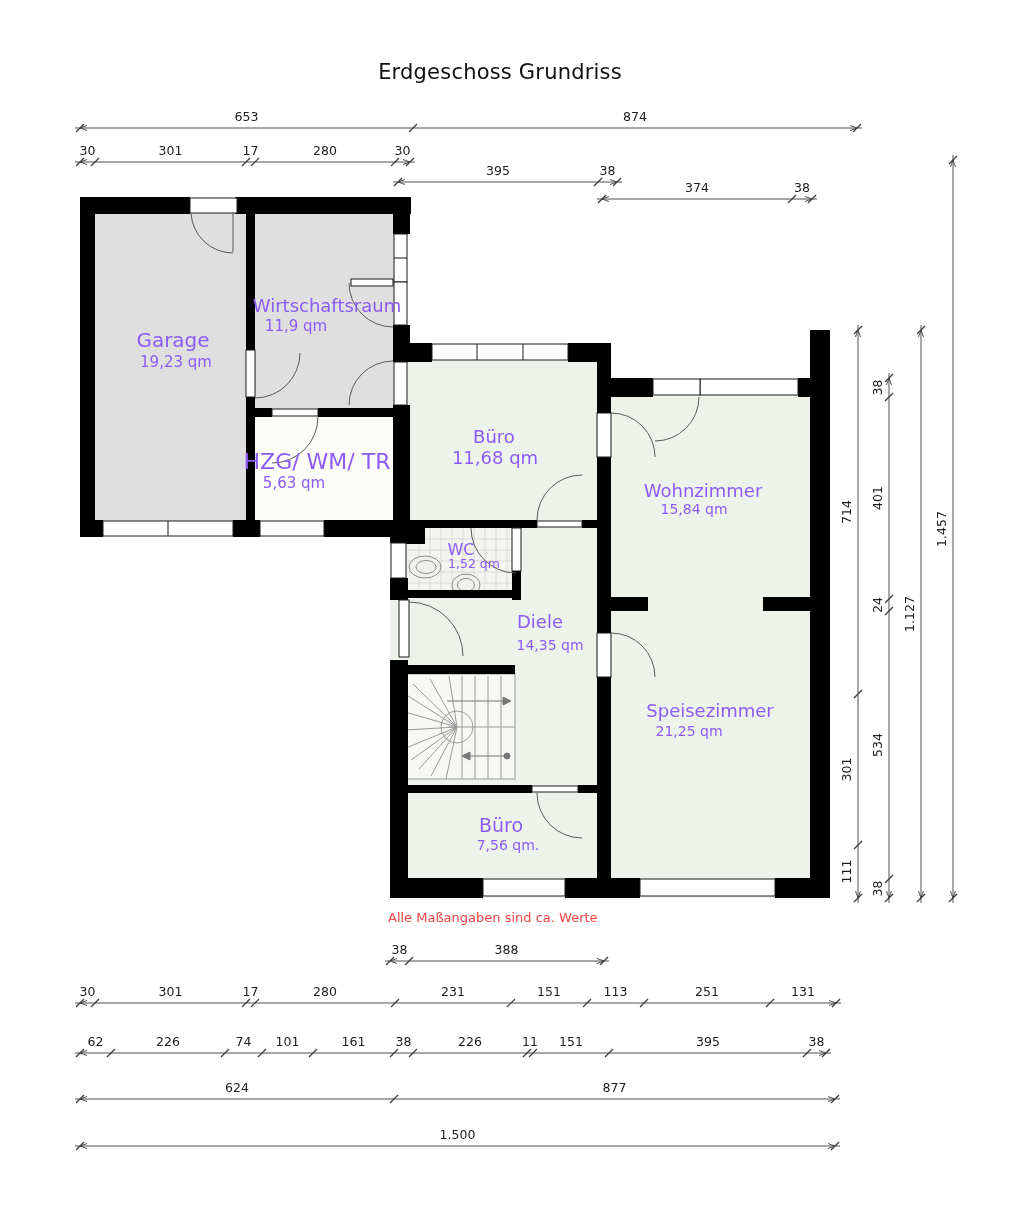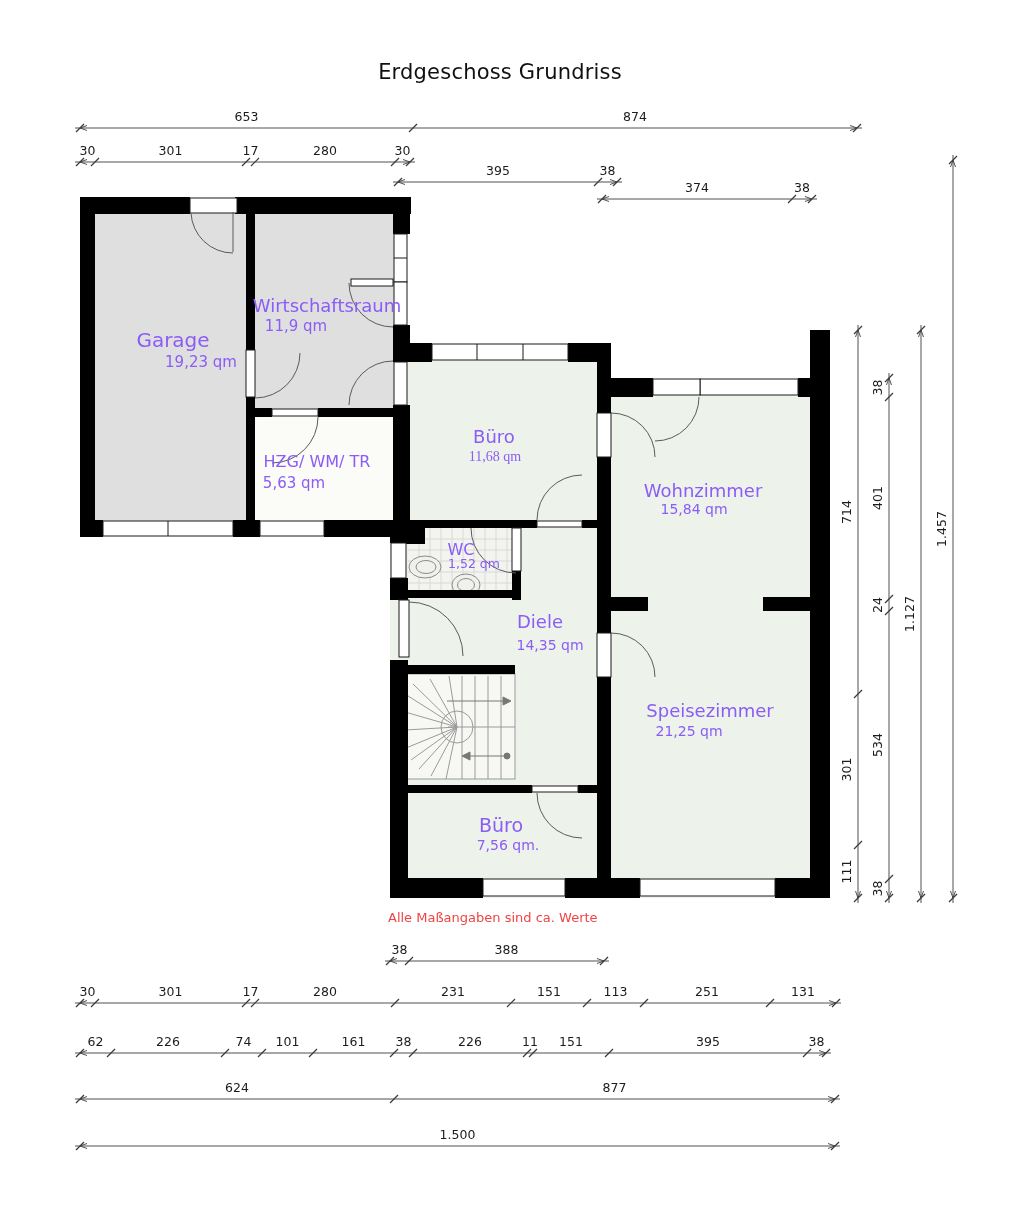--- a/index.html
+++ b/index.html
@@ -322,27 +322,27 @@
       <line x1="949" y1="164" x2="957" y2="156" stroke="#3c3c3c" stroke-width="1.2"></line>
       <line x1="949" y1="902" x2="957" y2="894" stroke="#3c3c3c" stroke-width="1.2"></line>
       <path d="M950.5,167 L953,160 L955.5,167" stroke="#3c3c3c" fill="none" stroke-width="0.9"></path>
       <path d="M950.5,891 L953,898 L955.5,891" stroke="#3c3c3c" fill="none" stroke-width="0.9"></path>
       <text x="946" y="529" text-anchor="middle" class="dimtxt" transform="rotate(-90 946 529)">1.457</text>
     </g>
 </svg>
 
 <div id="room-labels">
     <div class="room-label room-name" style="left: 173px; top: 340px; font-size: 20px;">Garage</div>
-    <div class="room-label room-area" style="left: 176px; top: 362px; font-size: 15px; margin-left: 25px;">19,23 qm</div>
+    <div class="room-label room-area" style="left: 176px; top: 362px; font-size: 15px;">19,23 qm</div>
     <div class="room-label room-name" style="left: 327px; top: 305px; font-size: 18px;">Wirtschaftsraum</div>
     <div class="room-label room-area" style="left: 296px; top: 326px; font-size: 15px;">11,9 qm</div>
-    <div class="room-label room-name" style="left: 317px; top: 461px; font-size: 16px;">HZG/ WM/ TR</div>
+    <div class="room-label room-name" style="left: 317px; top: 461px; font-size: 22px;">HZG/ WM/ TR</div>
     <div class="room-label room-area" style="left: 294px; top: 483px; font-size: 15px;">5,63 qm</div>
     <div class="room-label room-name" style="left: 494px; top: 436px; font-size: 18px;">Büro</div>
-    <div class="room-label room-area" style="left: 495px; top: 457px; font-size: 14px; font-family: Liberation Serif, serif;">11,68 qm</div>
+    <div class="room-label room-area" style="left: 495px; top: 457px; font-size: 18px;">11,68 qm</div>
     <div class="room-label room-name" style="left: 703px; top: 490px; font-size: 18px; text-align: right;">Wohnzimmer</div>
     <div class="room-label room-area" style="left: 694px; top: 509px; font-size: 14px;">15,84 qm</div>
     <div class="room-label room-name" style="left: 461px; top: 549px; font-size: 16px;">WC</div>
     <div class="room-label room-area" style="left: 474px; top: 563px; font-size: 12.5px;">1,52 qm</div>
     <div class="room-label room-name" style="left: 540px; top: 621px; font-size: 18px;">Diele</div>
     <div class="room-label room-area" style="left: 550px; top: 645px; font-size: 14px;">14,35 qm</div>
     <div class="room-label room-name" style="left: 710px; top: 710px; font-size: 18px;">Speisezimmer</div>
     <div class="room-label room-area" style="left: 689px; top: 731px; font-size: 14px;">21,25 qm</div>
     <div class="room-label room-name" style="left: 501px; top: 825px; font-size: 19px;">Büro</div>
     <div class="room-label room-area" style="left: 508px; top: 845px; font-size: 14px;">7,56 qm.</div>

